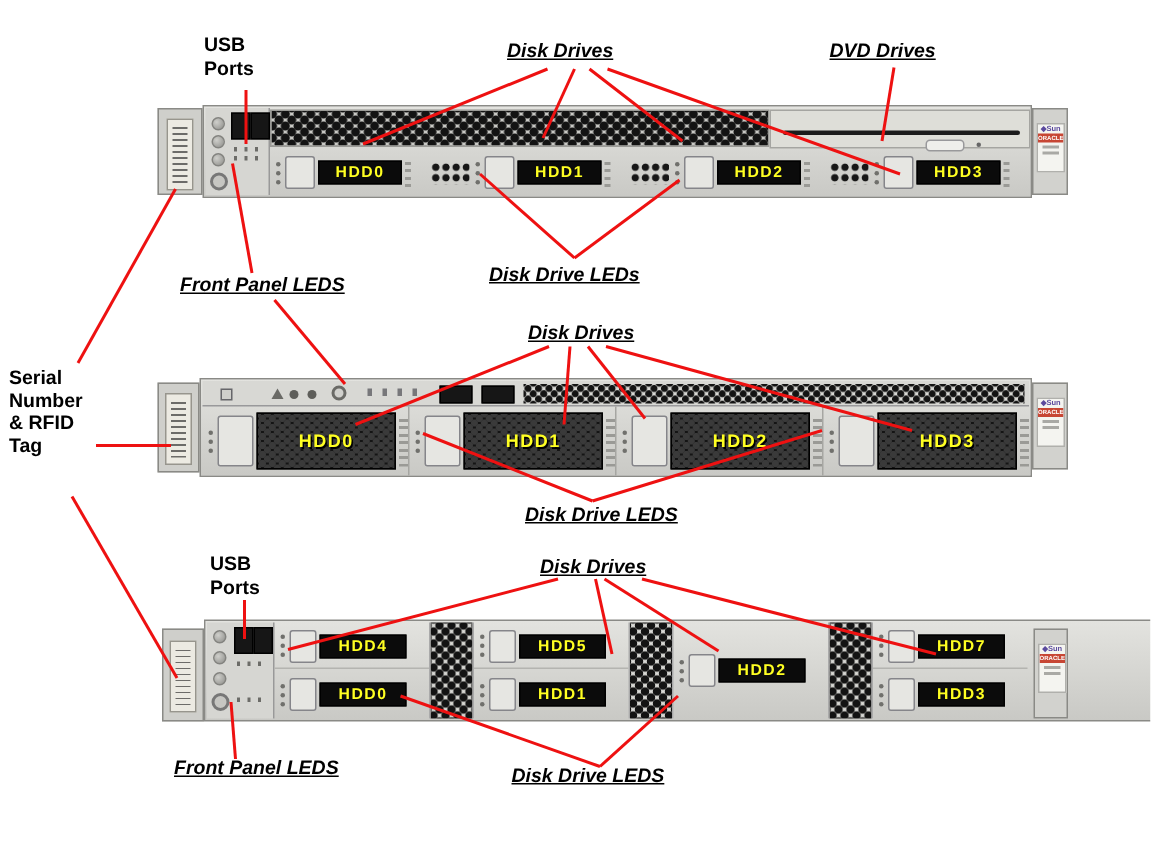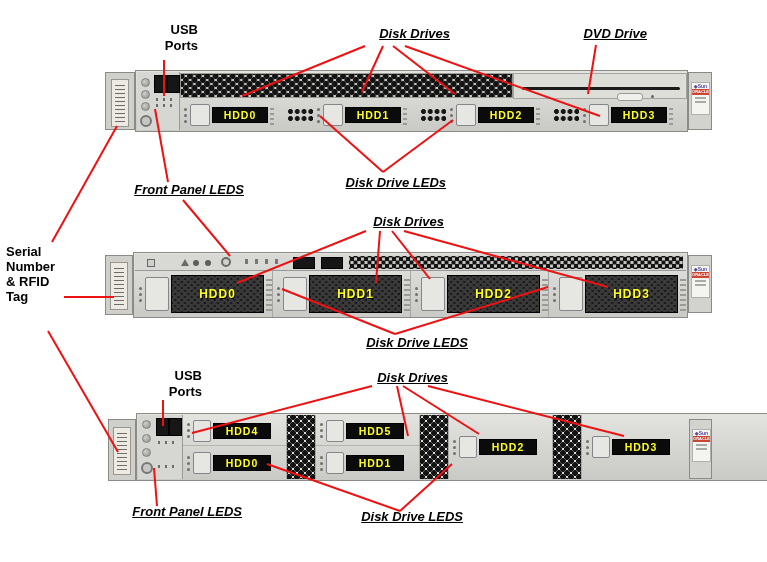--- a/index.html
+++ b/index.html
@@ -1,20 +1,20 @@
 <!DOCTYPE html>
 <html><head>
 <meta charset="utf-8">
 <style>
   html,body{margin:0;padding:0;background:#fff;}
   .canvas{position:relative;width:767px;height:562px;background:#ffffff;overflow:hidden;
           font-family:"Liberation Sans",sans-serif;color:#000;}
   
   .callout{position:absolute;font-weight:bold;font-size:13px;line-height:16px;
-           text-align:right;white-space:pre-line;z-index:6;color:#000;}
+           text-align:left;white-space:pre-line;z-index:6;color:#000;}
   .callout.u{text-decoration:underline;font-style:italic;}
   .c-usb-top{left:136px;top:22px;width:62px;}
   .c-dd-top{left:338px;top:26px;width:112px;}
   .c-dvd{left:553px;top:26px;width:94px;}
   .c-fpl-top{left:120px;top:182px;width:124px;}
   .c-ddl-top{left:326px;top:175px;width:120px;}
   .c-serial{left:6px;top:244px;width:72px;text-align:left;line-height:15px;}
   .c-dd-mid{left:352px;top:214px;width:92px;}
   .c-ddl-mid{left:350px;top:335px;width:118px;}
   .c-usb-bot{left:140px;top:368px;width:62px;}
@@ -164,21 +164,21 @@
       <line x1="403" y1="386" x2="479" y2="434" stroke="#ee1111" stroke-width="2"></line>
       <line x1="428" y1="386" x2="624" y2="436" stroke="#ee1111" stroke-width="2"></line>
       <line x1="157" y1="506" x2="154" y2="468" stroke="#ee1111" stroke-width="2"></line>
       <line x1="400" y1="511" x2="267" y2="464" stroke="#ee1111" stroke-width="2"></line>
       <line x1="400" y1="511" x2="452" y2="464" stroke="#ee1111" stroke-width="2"></line>
     </svg>
 
   <div class="callout c-usb-top">USB
 Ports</div>
   <div class="callout u c-dd-top">Disk Drives</div>
-  <div class="callout u c-dvd">DVD Drive</div>
+  <div class="callout u c-dvd">DVD Drives</div>
   <div class="callout u c-fpl-top">Front Panel LEDS</div>
   <div class="callout u c-ddl-top">Disk Drive LEDs</div>
   <div class="callout c-serial">Serial
 Number
 &amp; RFID
 Tag</div>
   <div class="callout u c-dd-mid">Disk Drives</div>
   <div class="callout u c-ddl-mid">Disk Drive LEDS</div>
   <div class="callout c-usb-bot">USB
 Ports</div>
@@ -434,20 +434,29 @@
         </div>
         <div class="vent3"></div>
         <div class="group">
           <div class="g-row">
             <span class="bledcol">
                 <i></i>
                 <i></i>
                 <i></i>
               </span>
             <span class="bbtn"></span>
+            <span class="hddlab">HDD7</span>
+          </div>
+          <div class="g-row">
+            <span class="bledcol">
+                <i></i>
+                <i></i>
+                <i></i>
+              </span>
+            <span class="bbtn"></span>
             <span class="hddlab">HDD3</span>
           </div>
         </div>
       </div>
     </div>
     <div class="badge-ear">
       <div class="badge">
         <div class="sun">◆Sun</div>
         <div class="oracle">ORACLE</div>
         <div class="tline"></div>

